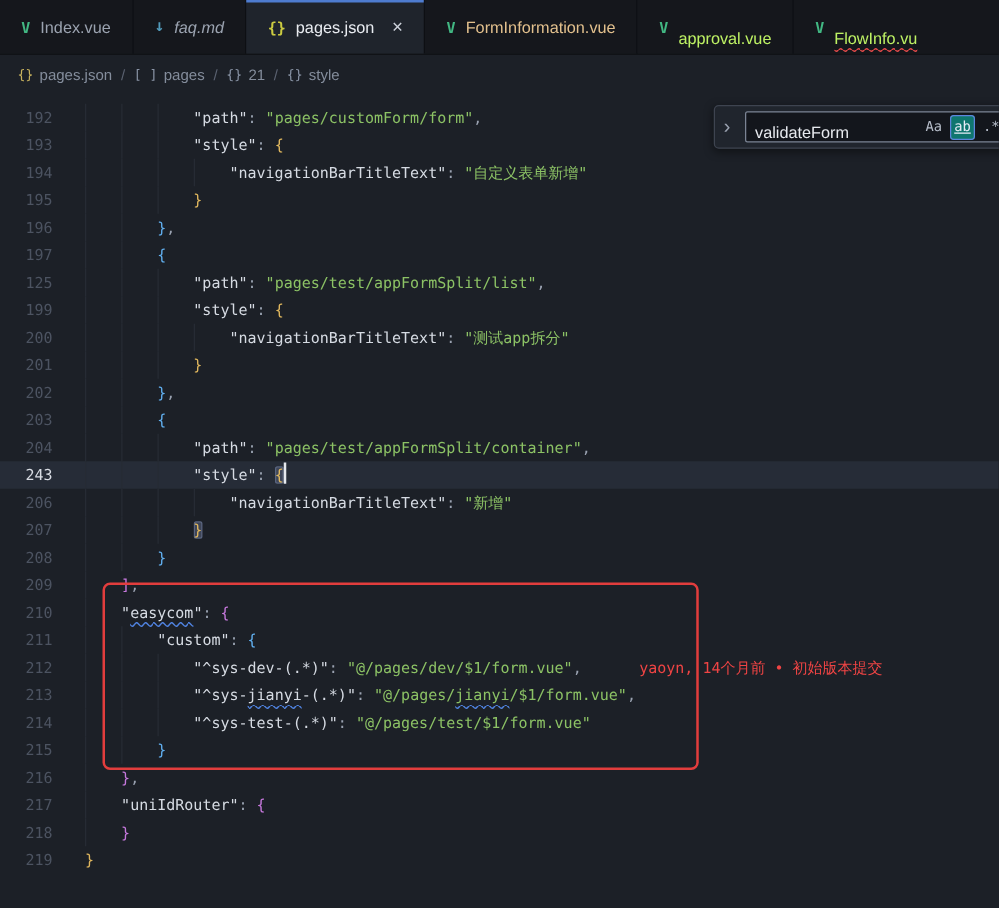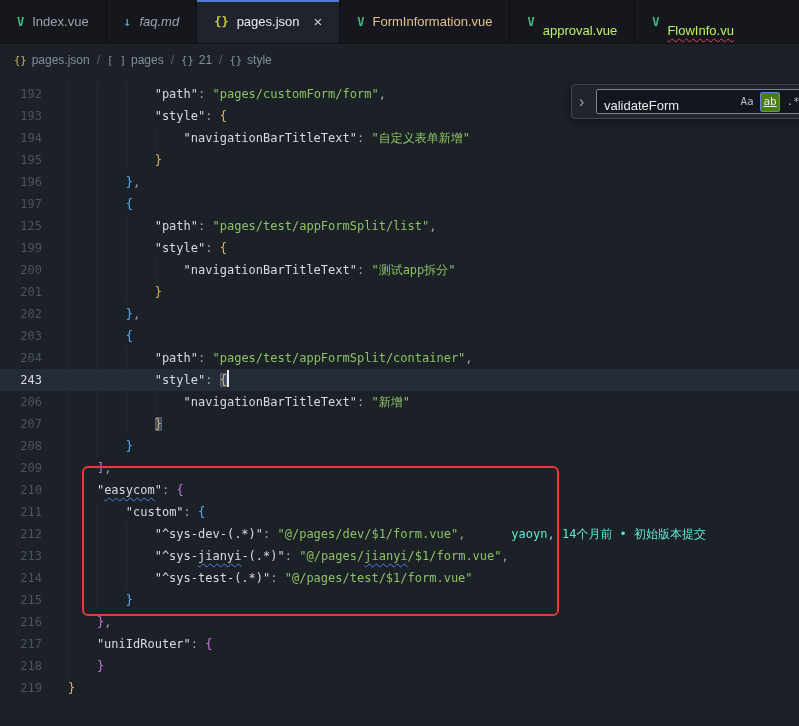--- a/index.html
+++ b/index.html
@@ -48,41 +48,41 @@
   .seg.k { color:#d6dbe3; }
   .seg.s { color:#8cc265; }
   .seg.p { color:#9aa2b1; }
   .seg.g { color:#e0b75e; }
   .seg.v { color:#c678dd; }
   .seg.b { color:#61afef; }
   .seg.mb { background:#3e4557; box-shadow:inset 0 0 0 1px #5b6680; border-radius:2px; }
   .seg.sq { text-decoration:underline wavy #4f82e0 1px; text-underline-offset:3px; }
   .seg.cursor { display:inline-block; width:2px; height:17px; background:#e6e9ee;
                 vertical-align:-3px; }
-  .seg.blame { color:#5eead4; padding-left:46px; }
+  .seg.blame { color:#ef4444; padding-left:46px; }
 
   
   .annotation-rect { position:absolute; left:82px; top:466px; width:477px; height:150px;
                      border:2px solid #e23d3d; border-radius:6px; pointer-events:none; z-index:6; }
 
   
   .find-widget { position:absolute; top:84px; left:571px; width:245px; height:35px;
                  background:#20252d; border:1px solid #3e4450; border-radius:4px;
                  box-shadow:0 2px 8px rgba(0,0,0,.45); display:flex; align-items:center;
                  gap:7px; padding:0 7px; z-index:8; }
   .chev { color:#9aa2b0; font-size:16px; line-height:1; cursor:pointer; width:10px; }
   .find-input { flex:1; display:flex; align-items:center; gap:3px; height:25px;
                 background:#13161c; border:1px solid #7b8494; border-radius:2px;
                 padding:0 4px 0 7px; min-width:0; }
   .find-input input { flex:1; min-width:0; background:transparent; border:none; outline:none;
                       color:#e7eaef; font-family:"Liberation Sans",sans-serif; font-size:13px;margin-top:7px; }
   .opt { flex:none; width:20px; height:20px; display:flex; align-items:center; justify-content:center;
          color:#b6bdc9; font-size:11px; font-family:"DejaVu Sans Mono",monospace;
          border-radius:3px; cursor:pointer; }
-  .opt.active { background:#4d7c0f; box-shadow:inset 0 0 0 1px #5d86dd; color:#e8edf7; }
+  .opt.active { background:#0f766e; box-shadow:inset 0 0 0 1px #5d86dd; color:#e8edf7; }
   .opt.uw { text-decoration:underline; }
 </style>
 </head>
 <body>
 
 <div class="tabbar">
   <div class="tab">
     <span class="ticon vue">V</span>
     <span class="tlabel">Index.vue</span>
   </div>

